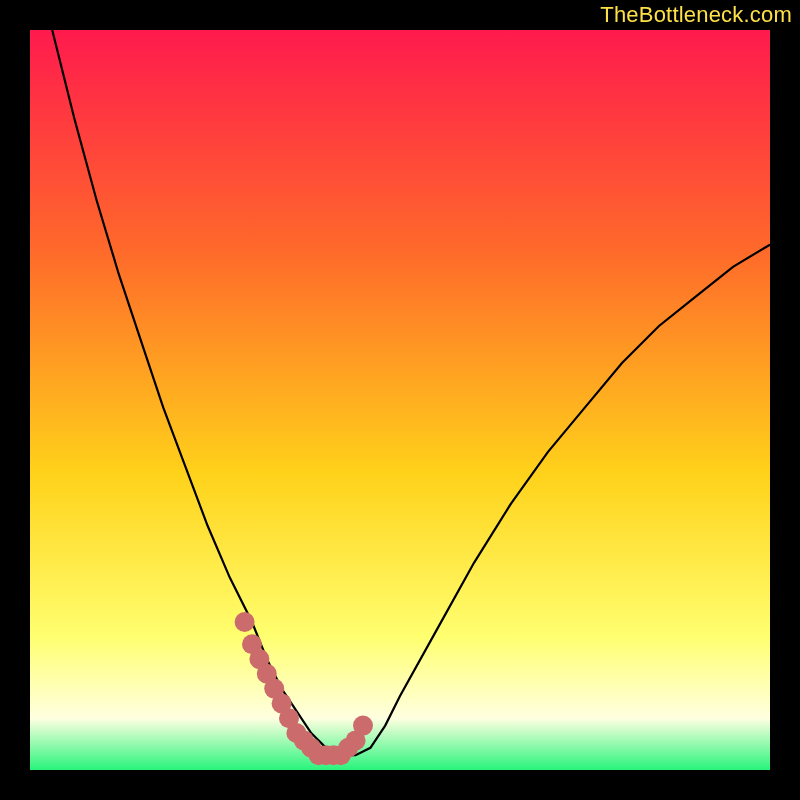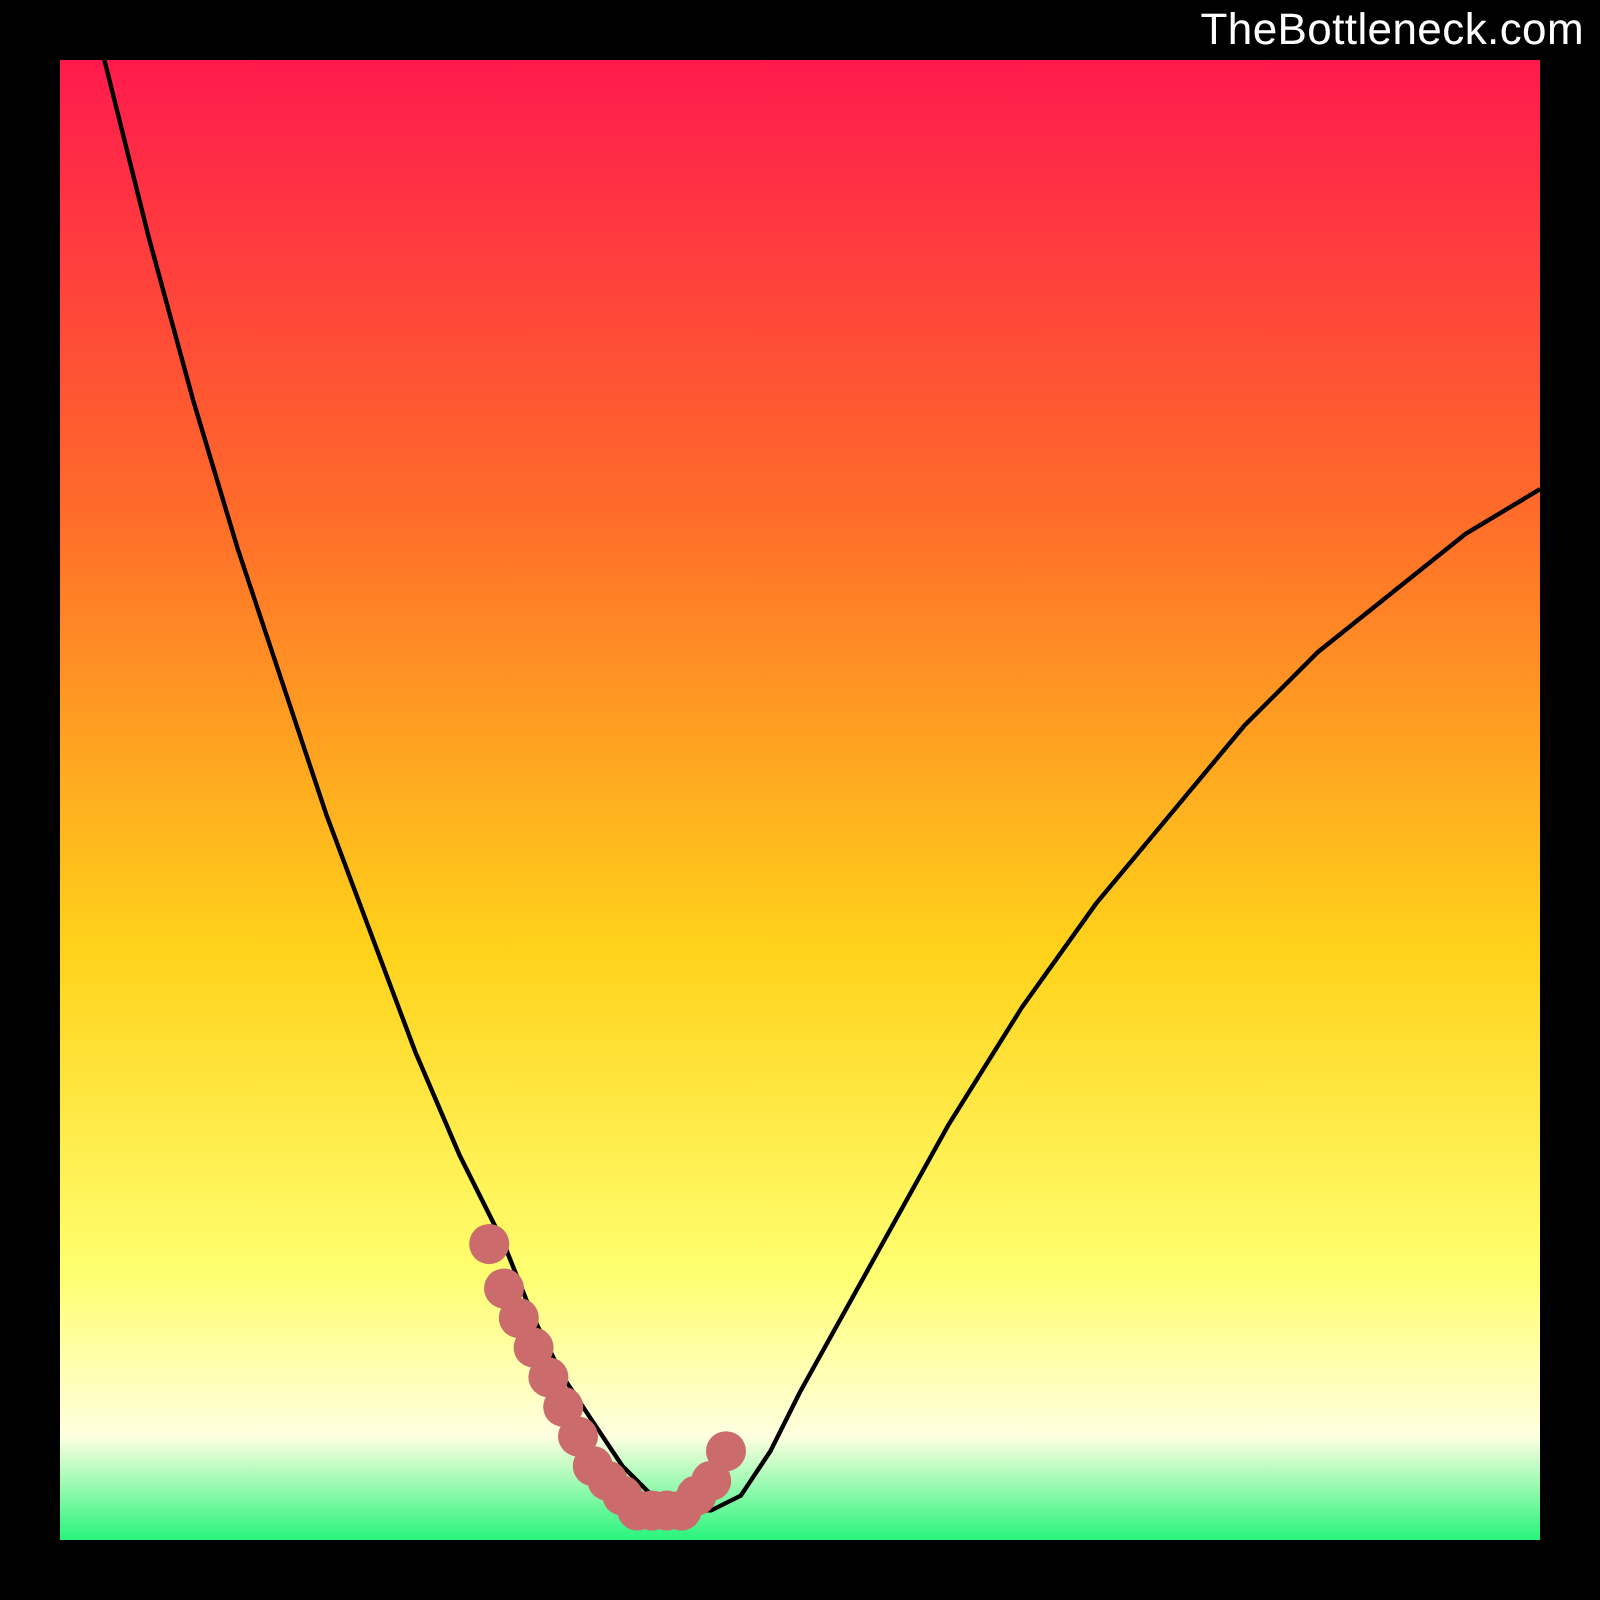--- a/index.html
+++ b/index.html
@@ -14,21 +14,21 @@
   .frame {
     position: relative;
     width: 800px;
     height: 800px;
     background: #000;
   }
   .watermark {
     position: absolute;
     top: 2px;
     right: 8px;
-    color: #ffffff;
+    color: #fde047;
     font-size: 22px;
     font-weight: 500;
     letter-spacing: 0.2px;
     user-select: none;
   }
   .plot {
     position: absolute;
     left: 30px;
     top: 30px;
     width: 740px;

